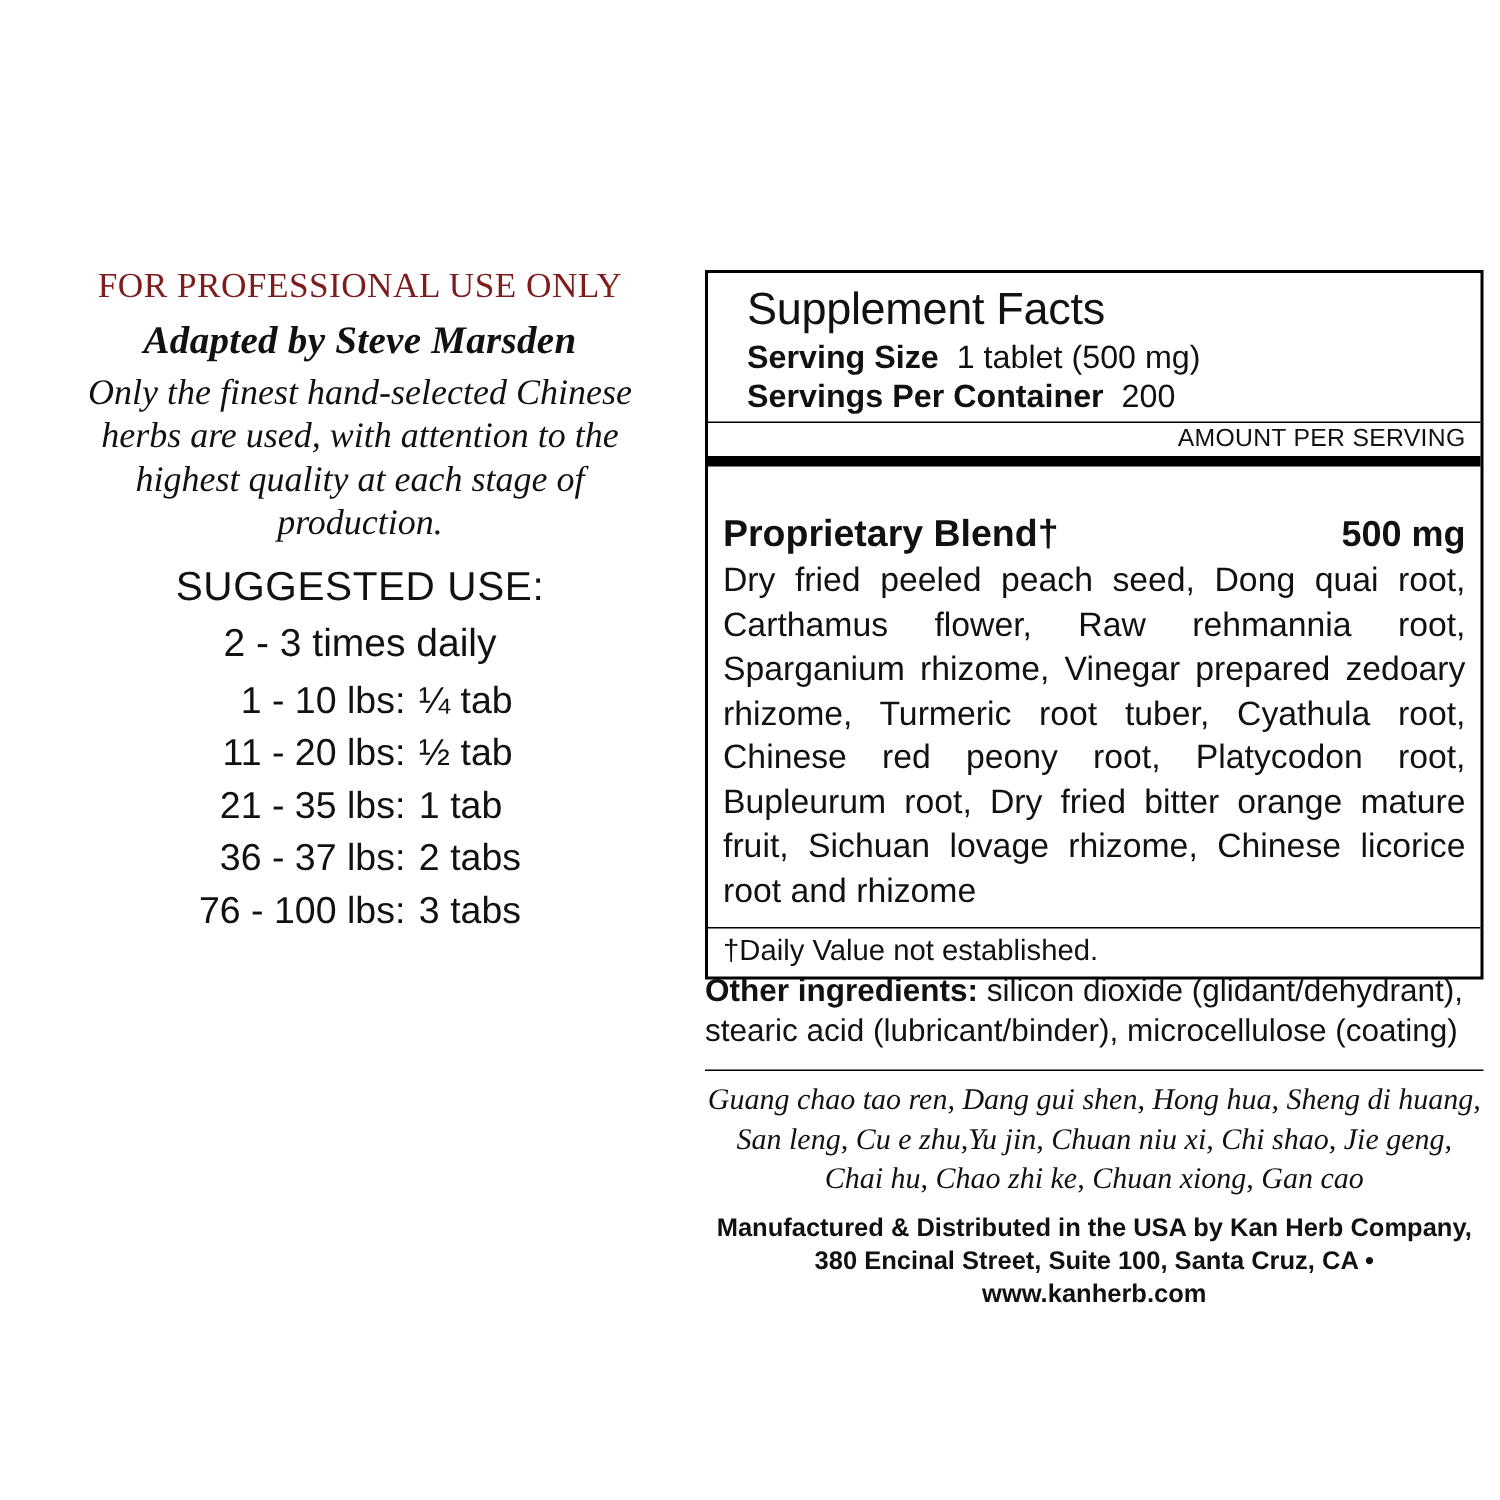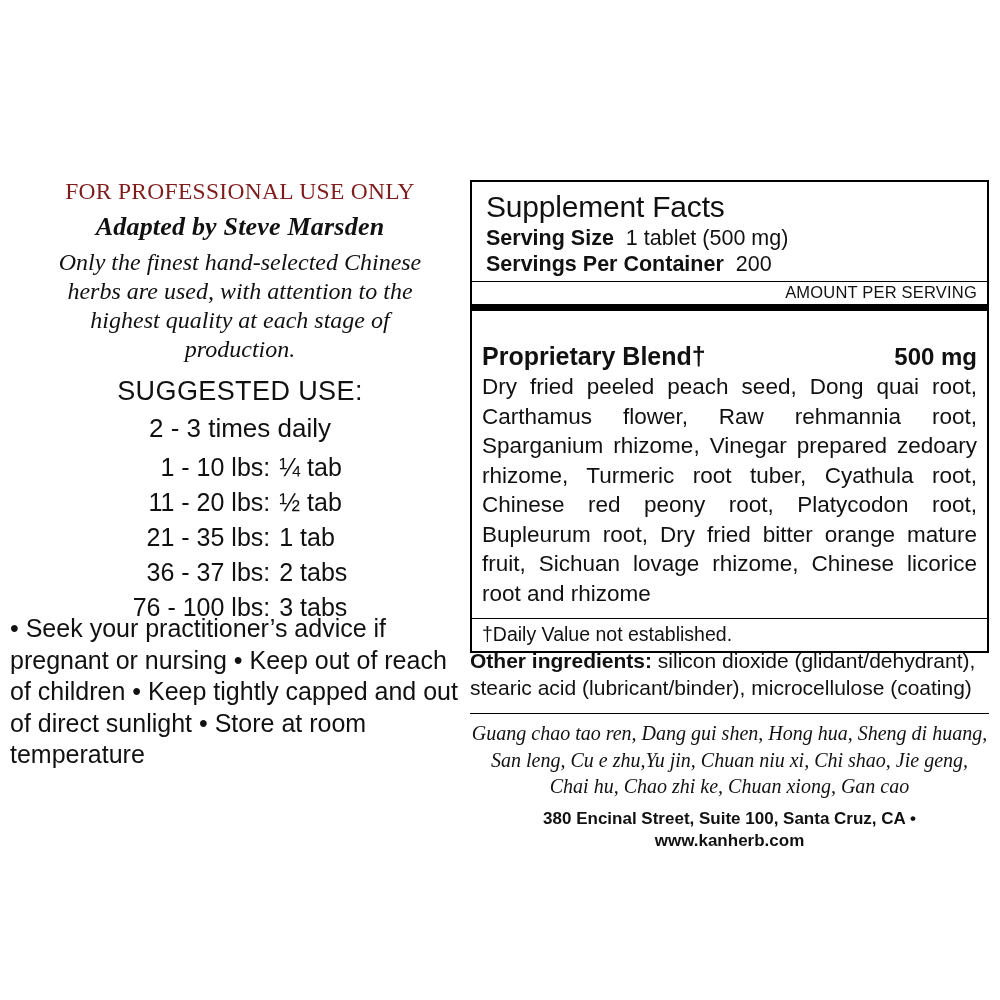--- a/index.html
+++ b/index.html
@@ -90,21 +90,21 @@
   
   .facts-box {
     position: absolute;
     left: 470px;
     top: 180px;
     width: 519px;
     border: 2px solid #000;
     background: #fff;
     padding: 0;
   }
-  .facts-inner { padding: 6px 10px 0 14px; }
+  .facts-inner { padding: 6px 10px 0 26px; }
   .facts-title {
     font-size: 30px;
     line-height: 34px;
     letter-spacing: -0.2px;
     margin: 2px 0 1px 0;
   }
   .facts-line {
     font-size: 21.5px;
     line-height: 26px;
     white-space: nowrap;
@@ -213,21 +213,20 @@
           <td class="amt">2 tabs</td>
         </tr>
         <tr>
           <td class="lbs">76 - 100 lbs:</td>
           <td class="amt">3 tabs</td>
         </tr>
       </tbody>
     </table>
   </div>
 
-  <div class="cautions">• Seek your practitioner’s advice if pregnant or nursing • Keep out of reach of children • Keep tightly capped and out of direct sunlight • Store at room temperature</div>
 
   <div class="facts-box">
     <div class="facts-inner">
       <div class="facts-title">Supplement Facts</div>
       <div class="facts-line">
         <b>Serving Size</b>
         &nbsp;<span>1 tablet (500 mg)</span>
       </div>
       <div class="facts-line">
         <b>Servings Per Container</b>
@@ -249,16 +248,17 @@
     <div class="daily-note">†Daily Value not established.</div>
   </div>
 
   <div class="other-ing" style="top:648px;">
     <b>Other ingredients:</b><span> silicon dioxide (glidant/dehydrant), stearic acid (lubricant/binder), microcellulose (coating)</span>
   </div>
 
   <div class="pinyin" style="top:713px;">Guang chao tao ren, Dang gui shen, Hong hua, Sheng di huang, San leng, Cu e zhu,Yu jin, Chuan niu xi, Chi shao, Jie geng, Chai hu, Chao zhi ke, Chuan xiong, Gan cao</div>
 
   <div class="manufactured" style="top:808px;">
+    <div>Manufactured &amp; Distributed in the USA by Kan Herb Company,</div>
     <div>380 Encinal Street, Suite 100, Santa Cruz, CA • www.kanherb.com</div>
   </div>
 
 </div>
 
 </body></html>

